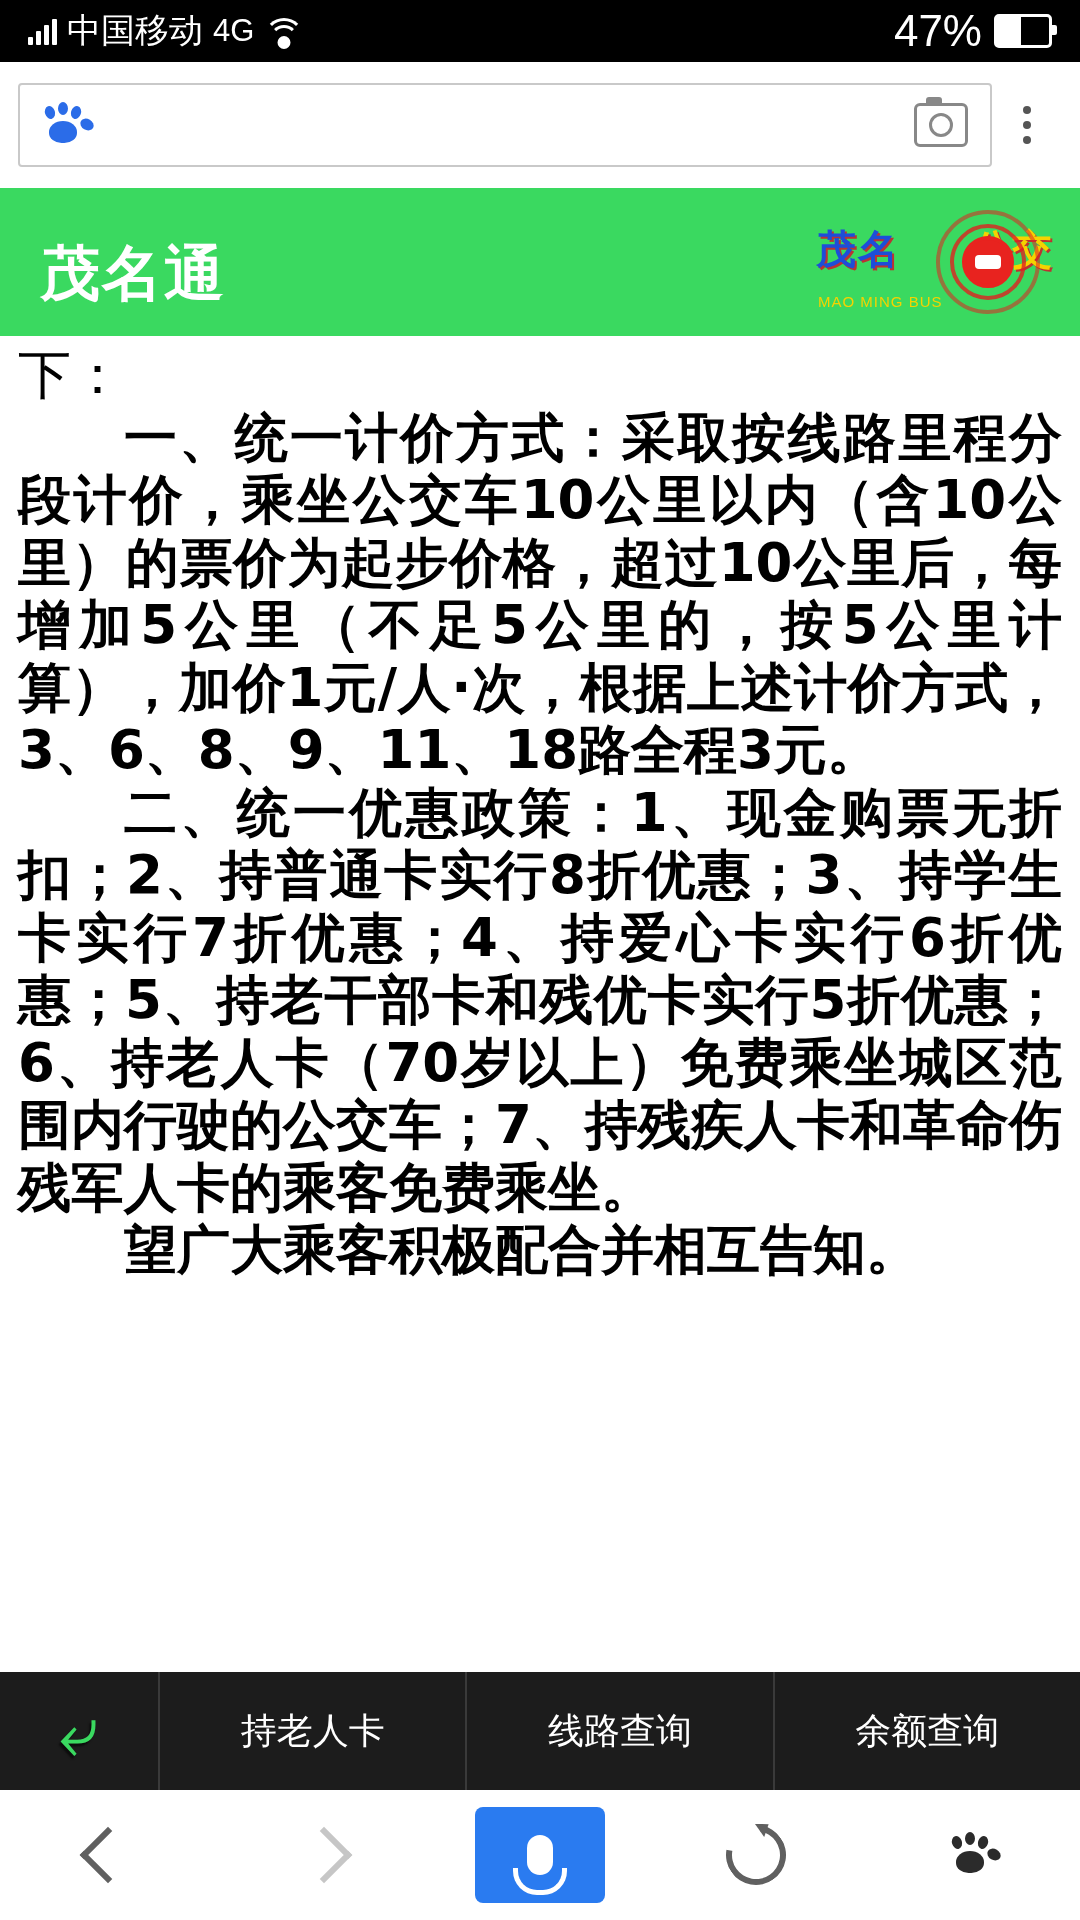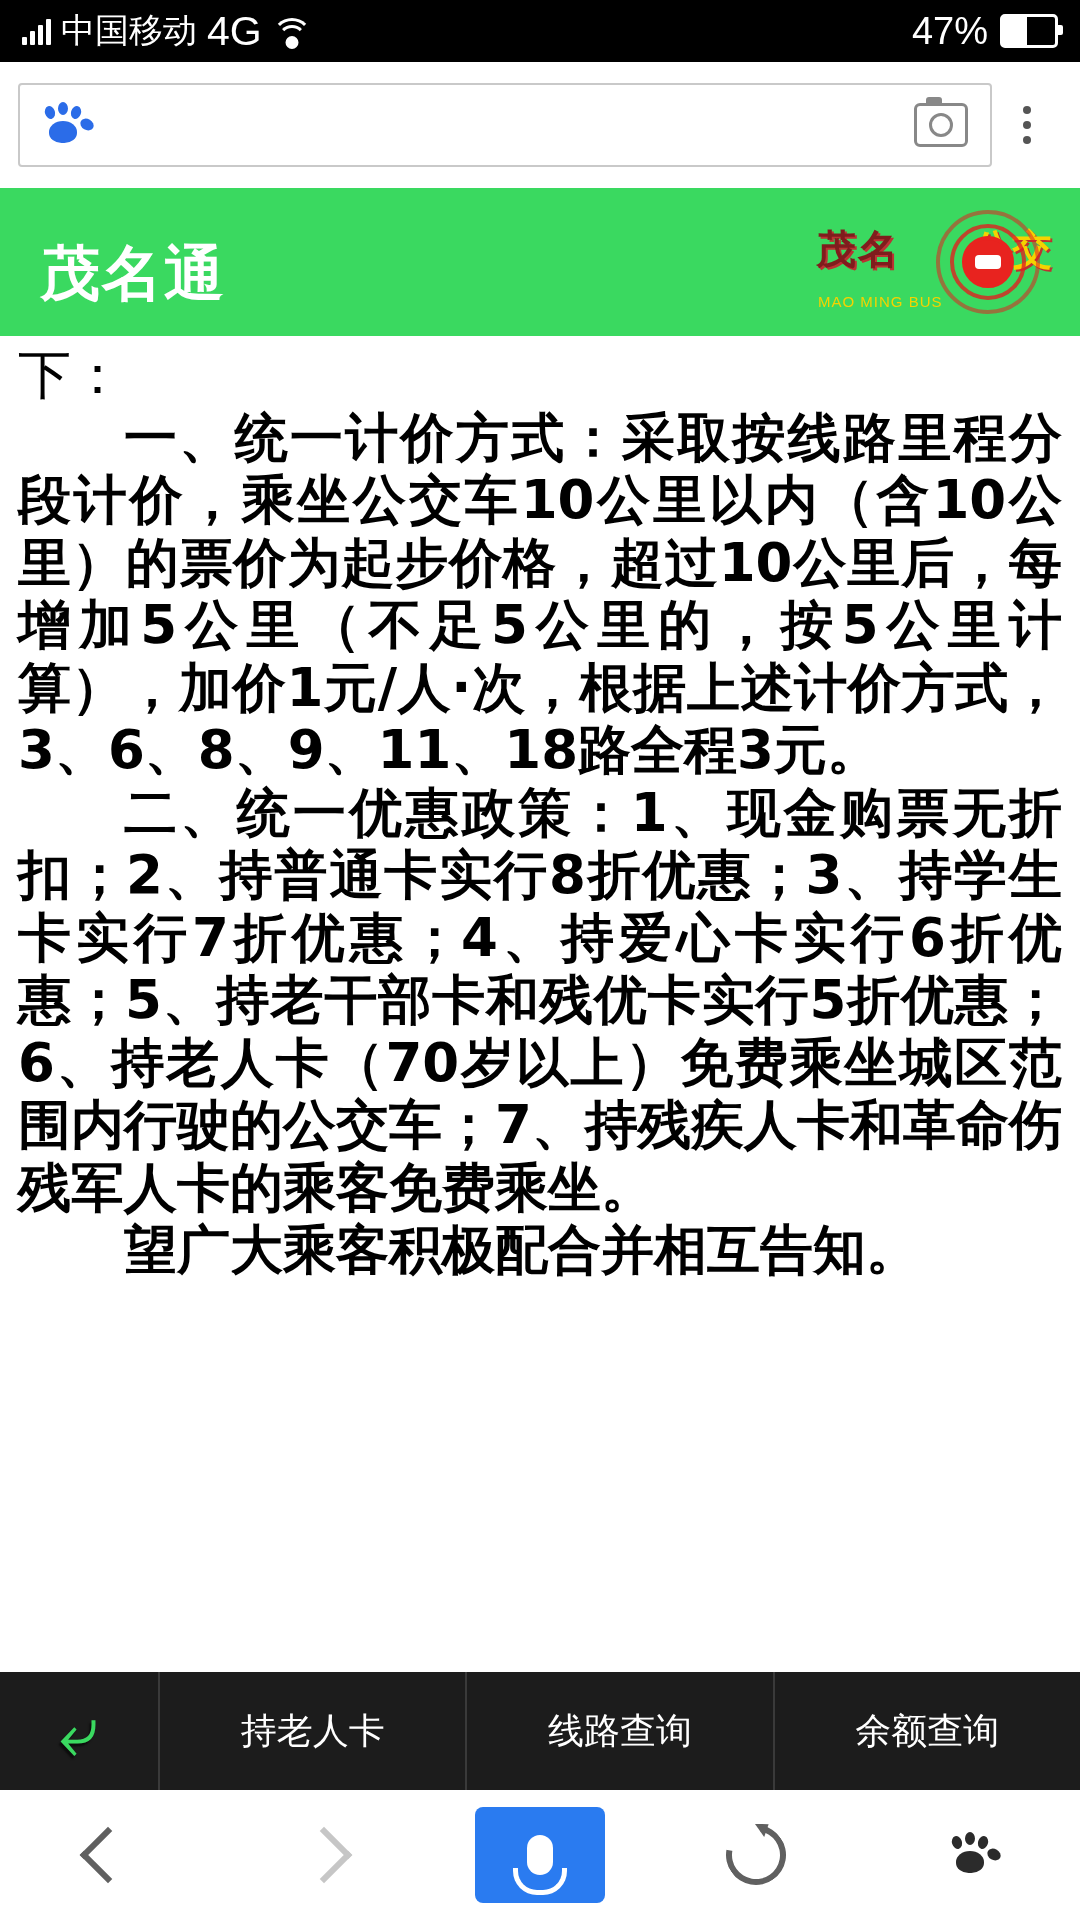--- a/index.html
+++ b/index.html
@@ -16,21 +16,21 @@
   }
 
   
   .status-bar {
     height: 62px;
     background: #000000;
     color: #ffffff;
     display: flex;
     align-items: center;
     justify-content: space-between;
-    padding: 0 22px;
+    padding: 0 28px;
     box-sizing: border-box;
     font-size: 34px;
   }
   .status-left {
     display: flex;
     align-items: center;
     gap: 10px;
   }
   .signal-bars {
     display: flex;
@@ -45,21 +45,21 @@
     border-radius: 1px;
   }
   .signal-bars i:nth-child(1) { height: 8px; }
   .signal-bars i:nth-child(2) { height: 14px; }
   .signal-bars i:nth-child(3) { height: 20px; }
   .signal-bars i:nth-child(4) { height: 26px; }
   .carrier {
     font-size: 34px;
     letter-spacing: 0px;
   }
-  .net-type { font-size: 41px; }
+  .net-type { font-size: 31px; }
   .wifi-icon {
     display: inline-block;
     width: 40px;
     height: 30px;
     position: relative;
   }
   .wifi-icon span {
     position: absolute;
     left: 50%;
     transform: translateX(-50%);
@@ -80,21 +80,21 @@
     position: absolute;
     left: 0; right: 0;
     text-align: center;
     font-size: 34px;
     pointer-events: none;
   }
   .status-right {
     display: flex;
     align-items: center;
     gap: 12px;
-    font-size: 38px;
+    font-size: 44px;
   }
   .battery {
     width: 52px;
     height: 28px;
     border: 3px solid #ffffff;
     border-radius: 5px;
     position: relative;
     display: inline-block;
   }
   .battery::after {
@@ -257,21 +257,21 @@
     position: absolute;
     width: 26px; height: 14px;
     background: #ffffff;
     border-radius: 4px;
     left: 50%; top: 50%;
     transform: translate(-50%, -50%);
   }
   .logo .cn {
     position: absolute;
     left: 0; top: 14px;
-    color: #7f1d1d;
+    color: #1d4ed8;
     font-size: 40px;
     font-weight: bold;
     letter-spacing: 2px;
     text-shadow: 2px 2px 0 #b33;
   }
   .logo .en {
     position: absolute;
     left: 2px; bottom: 6px;
     color: #f5d300;
     font-size: 15px;

